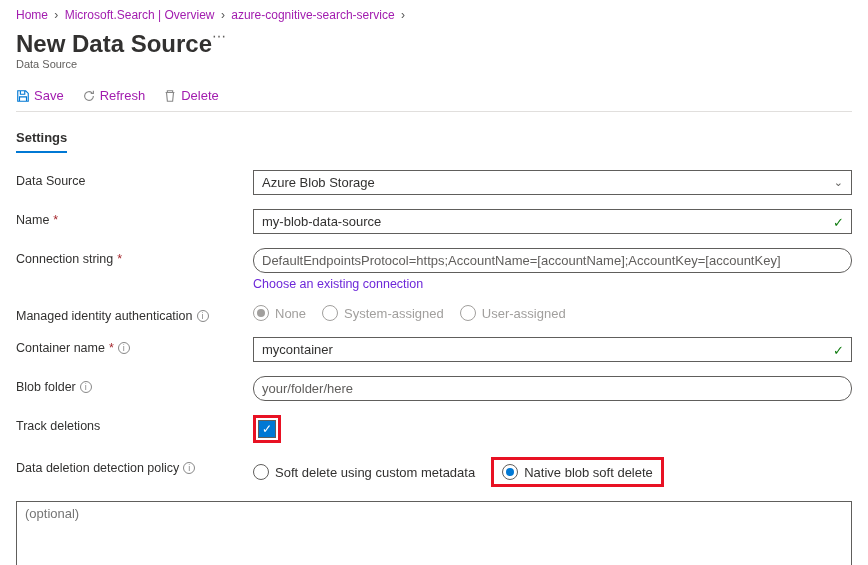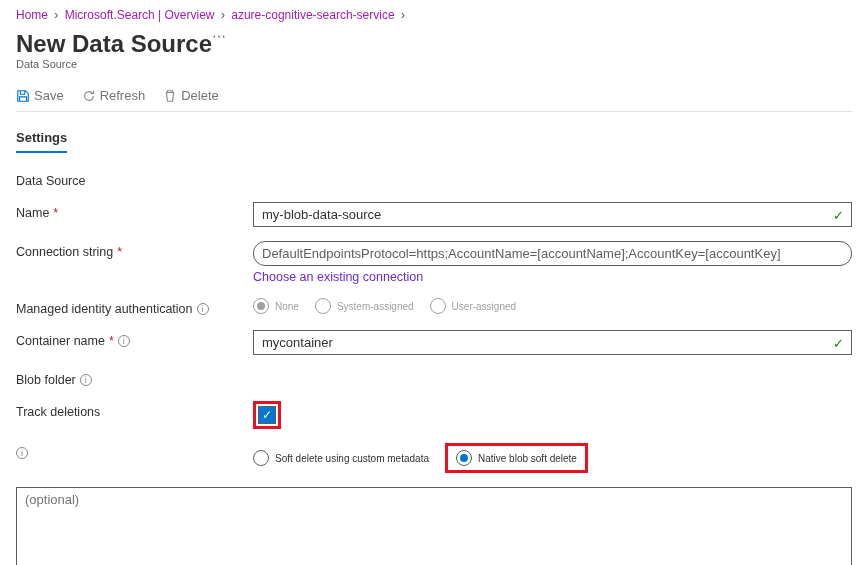--- a/index.html
+++ b/index.html
@@ -16,21 +16,21 @@
   .breadcrumb a { color: #a21caf; text-decoration: none; }
   .breadcrumb .sep { color: #555; margin: 0 3px; }
   .title-row { display: flex; align-items: flex-start; }
   h1 { font-size: 24px; font-weight: 600; margin: 2px 0 0 0; }
   .ellipsis { color: #605e5c; font-size: 14px; }
   .subtitle { font-size: 11px; color: #605e5c; margin-bottom: 12px; }
   .cmdbar {
     display: flex; gap: 18px; padding: 6px 0 8px 0;
     border-bottom: 1px solid #e1dfdd; margin-bottom: 18px; font-size: 13px;
   }
-  .cmd { display: flex; align-items: center; gap: 4px; color: #737373; cursor: pointer; }
+  .cmd { display: flex; align-items: center; gap: 4px; color: #a21caf; cursor: pointer; }
   .cmd svg { width: 14px; height: 14px; }
   .tabs { display: flex; gap: 22px; border-bottom: 1px solid transparent; margin-bottom: 16px; justify-content: space-between; }
   .tab { padding-bottom: 6px; font-size: 13px; cursor: pointer; }
   .tab.active { border-bottom: 2px solid #0078d4; font-weight: 600; }
   .form-row {
     display: flex; align-items: flex-start; gap: 12px; margin-bottom: 14px;
   }
   .label-col { width: 225px; padding-top: 4px; font-size: 12.5px; display:flex; align-items:center; gap:4px;}
   .field-col { flex: 1; }
   .req { color: #a4262c; }
@@ -43,21 +43,21 @@
     font-size: 13px; background: #fff; color: #323130;
   }
   .select { display:flex; justify-content:space-between; align-items:center; cursor:pointer;}
   .select .chev { font-size:11px; color:#605e5c;}
   .valid { border-color: #6b2e91; position: relative; }
   .valid-mark { position:absolute; right:8px; top:50%; transform:translateY(-50%); color:#107c10; font-size:13px;}
   .field-wrap { position: relative; }
   input.weak { color:#605e5c;border-radius:12px;}
   .link { color:#6d28d9; font-size:12.5px; cursor:pointer; display:inline-block; margin-top:4px;}
   .radio-row { display:flex; gap:16px; align-items:center; }
-  .radio { display:flex; align-items:center; gap:6px; font-size:10px;}
+  .radio { display:flex; align-items:center; gap:6px; font-size:13px;}
   .radio .circle {
     width:16px; height:16px; border:1px solid #605e5c; border-radius:50%;
     display:flex; align-items:center; justify-content:center;
   }
   .radio.dim .circle { border-color:#a19f9d;}
   .radio.dim { color:#a19f9d;}
   .radio .dot { width:8px; height:8px; border-radius:50%; background:#0078d4; }
   .chk {
     width:18px; height:18px; border:1px solid #605e5c; background:#0078d4;
     display:flex; align-items:center; justify-content:center; color:#fff; font-size:12px;
@@ -103,20 +103,26 @@
     <span>Delete</span>
   </div>
 </div>
 
 <div class="tabs">
   <div class="tab active">Settings</div>
 </div>
 
 <div class="form-row">
   <div class="label-col">Data Source</div>
+  <div class="field-col">
+    <div class="select">
+      <span>Azure Blob Storage</span>
+      <span class="chev">⌄</span>
+    </div>
+  </div>
 </div>
 
 <div class="form-row">
   <div class="label-col">
       <span>Name</span> 
       <span class="req">*</span>
     </div>
   <div class="field-col field-wrap">
     <input type="text" class="valid" value="my-blob-data-source" style="">
     <span class="valid-mark">✓</span>
@@ -169,33 +175,37 @@
     <input type="text" class="valid" value="mycontainer" style="">
     <span class="valid-mark">✓</span>
   </div>
 </div>
 
 <div class="form-row">
   <div class="label-col">
       <span>Blob folder</span> 
       <span class="info-icon">i</span>
     </div>
+  <div class="field-col">
+    <input type="text" class="weak" value="your/folder/here" style="">
+  </div>
 </div>
 
 <div class="form-row">
   <div class="label-col">Track deletions</div>
   <div class="field-col">
     <span class="hl">
         <span class="chk">✓</span>
       </span>
   </div>
 </div>
 
 <div class="form-row">
   <div class="label-col">
+      <span>Data deletion detection policy</span> 
       <span class="info-icon">i</span>
     </div>
   <div class="field-col">
     <div class="radio-row">
       <label class="radio">
           <span class="circle"></span>
           <span>Soft delete using custom metadata</span>
         </label>
       <span class="hl" style="padding:4px 8px">
           <label class="radio">

